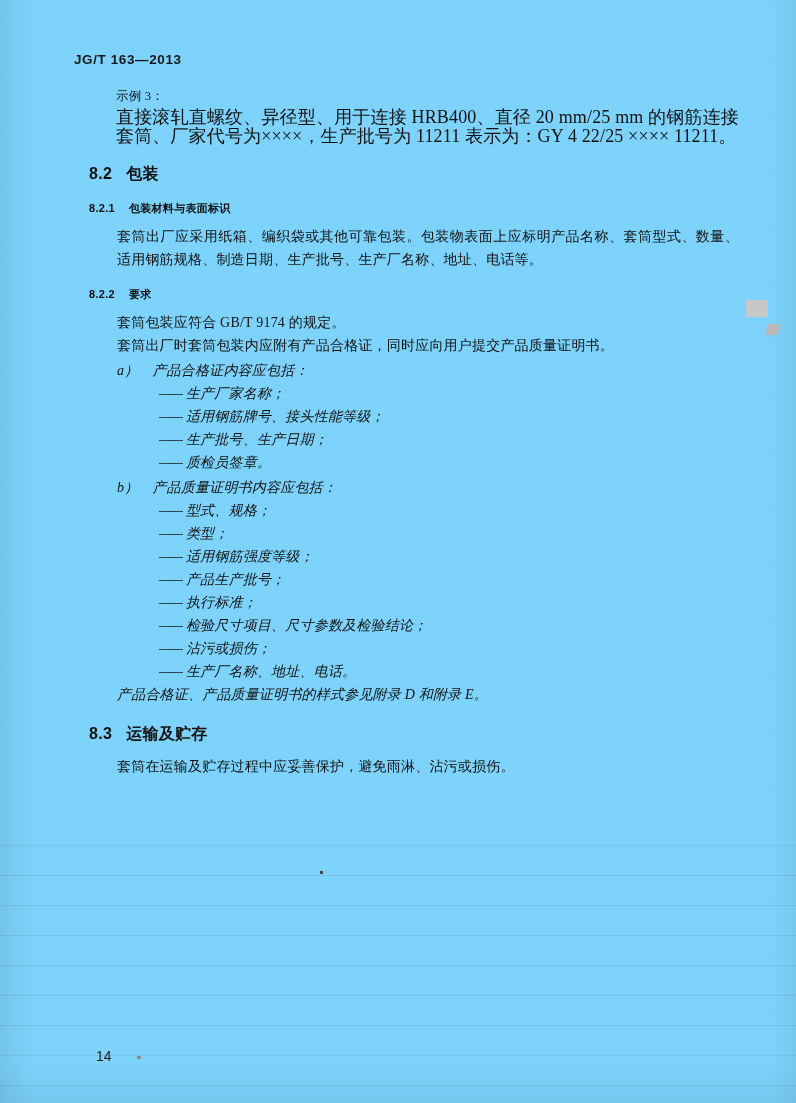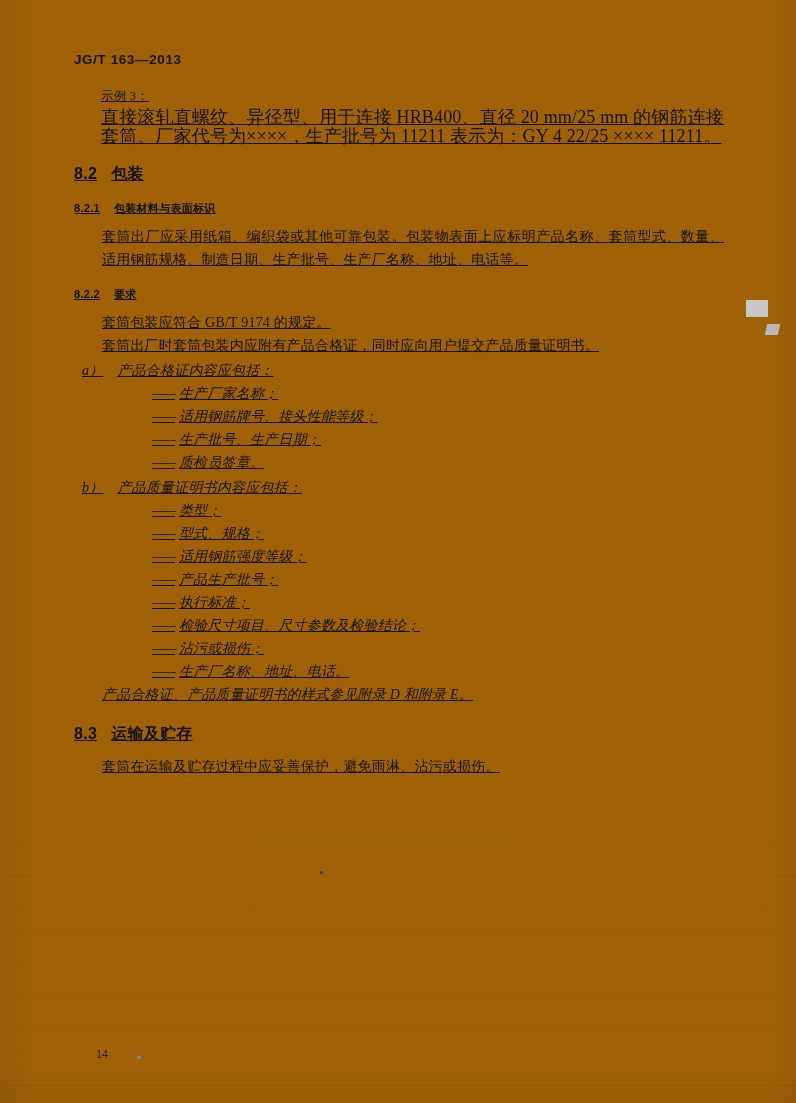--- a/index.html
+++ b/index.html
@@ -13,21 +13,21 @@
     position: relative;
     font-family: "Liberation Serif", serif;
     color: #111;
     overflow: hidden;
   }
 
   
   .page {
     position: absolute;
     inset: 0;
-    background: #a16207;
+    background: #7dd3fc;
   }
   .scan-noise {
     position: absolute;
     inset: 0;
     background:
       repeating-linear-gradient(
         to bottom,
         rgba(0,0,0,0.012) 0px,
         rgba(0,0,0,0.012) 1px,
         rgba(255,255,255,0) 1px,
@@ -103,24 +103,23 @@
     top: 52px;
     font-family: "Liberation Sans", sans-serif;
     font-weight: bold;
     font-size: 13.5px;
     letter-spacing: 0.6px;
     color: #161616;
   }
 
   .content {
     position: absolute;
-    left: 74px;
+    left: 89px;
     top: 88px;
     width: 650px;
-    text-decoration: underline;
   }
 
   .example-label {
     font-size: 12.5px;
     margin: 0 0 3px 27px;
     letter-spacing: 0.2px;
   }
   .example-body {
     font-size: 18px;
     line-height: 19px;
@@ -157,21 +156,20 @@
 
   .list {
     margin: 2px 0 0 0;
     padding: 0;
     list-style: none;
   }
   .list > li {
     font-size: 14px;
     line-height: 23px;
     letter-spacing: 0.2px;
-    margin-left: 8px;
   }
   .list-head {
     margin-left: 28px;
     font-style: italic;
   }
   .list-head .marker { margin-right: 14px; }
   .sub-list {
     margin: 0;
     padding: 0;
     list-style: none;
@@ -191,21 +189,21 @@
     margin: 0 0 0 28px;
     font-style: italic;
     letter-spacing: 0.2px;
   }
 
   .footer-page {
     position: absolute;
     left: 96px;
     top: 1048px;
     font-family: "Liberation Sans", sans-serif;
-    font-size: 11px;
+    font-size: 14px;
     color: #222;
   }
 </style>
 </head>
 <body>
 
 <div class="page">
   <div class="faint-rules"></div>
   <div class="scan-noise"></div>
   <div class="edge-shade-left"></div>
@@ -252,22 +250,22 @@
         </ul>
       </li>
     </ul>
 
     <ul class="list">
       <li class="list-head">
         <span class="marker">b）</span><span>产品质量证明书内容应包括：</span>
       </li>
       <li>
         <ul class="sub-list">
+          <li><span class="dash">——</span><span>型式、规格；</span></li>
           <li><span class="dash">——</span><span>类型；</span></li>
-          <li><span class="dash">——</span><span>型式、规格；</span></li>
           <li><span class="dash">——</span><span>适用钢筋强度等级；</span></li>
           <li><span class="dash">——</span><span>产品生产批号；</span></li>
           <li><span class="dash">——</span><span>执行标准；</span></li>
           <li><span class="dash">——</span><span>检验尺寸项目、尺寸参数及检验结论；</span></li>
           <li><span class="dash">——</span><span>沾污或损伤；</span></li>
           <li><span class="dash">——</span><span>生产厂名称、地址、电话。</span></li>
         </ul>
       </li>
     </ul>
 

